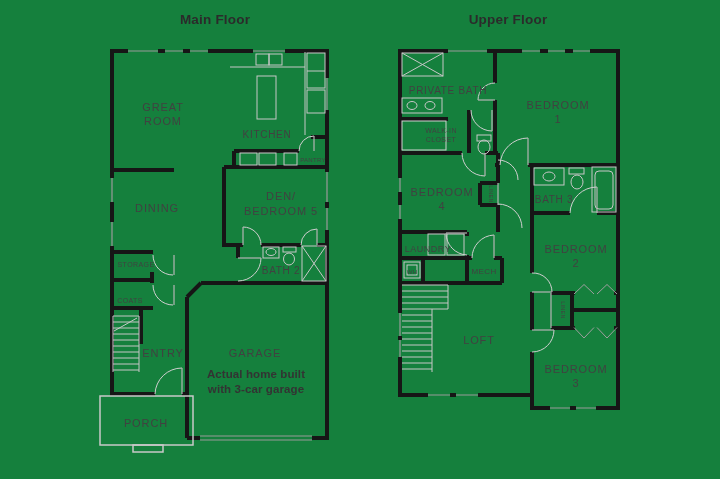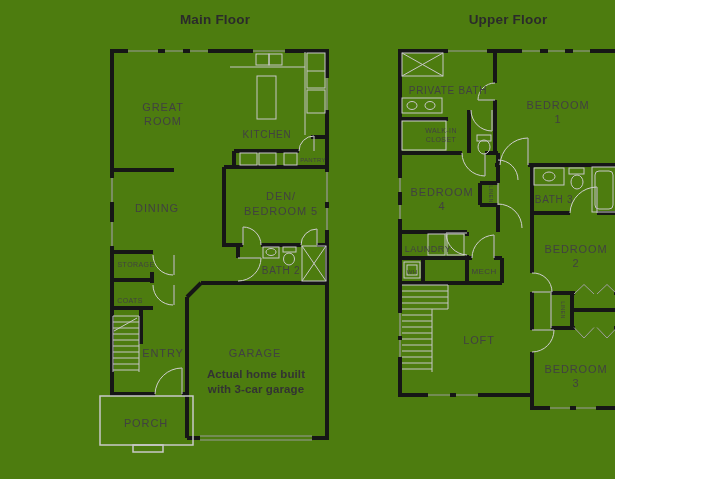--- a/index.html
+++ b/index.html
@@ -1,16 +1,16 @@
 <!DOCTYPE html>
 <html><head>
 <meta charset="utf-8">
 <style>
   html,body{margin:0;padding:0;background:#ffffff;}
-  .page{position:relative;width:615px;height:479px;background:#4d7c0f;overflow:hidden;}
+  .page{position:relative;width:720px;height:479px;background:#15803d;overflow:hidden;}
   svg{display:block;}
   svg text{font-family:"Liberation Sans","DejaVu Sans",sans-serif;fill:#414141;}
   .t-title{font-size:13.5px;font-weight:700;fill:#2b2b2b;letter-spacing:.2px;}
   .t-room{font-size:11px;letter-spacing:.9px;}
   .t-mid{font-size:10px;letter-spacing:.7px;}
   .t-s9{font-size:9px;letter-spacing:.5px;}
   .t-s8{font-size:8px;letter-spacing:.4px;}
   .t-small{font-size:7px;letter-spacing:.4px;}
   .t-tiny{font-size:6px;letter-spacing:.3px;}
   .t-xtiny{font-size:5.5px;letter-spacing:.3px;}

